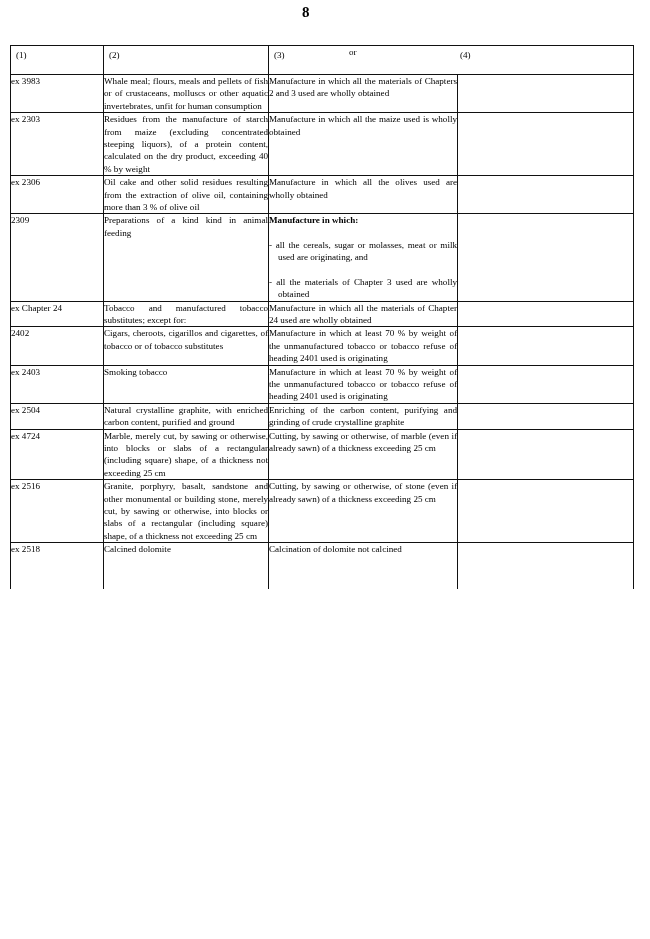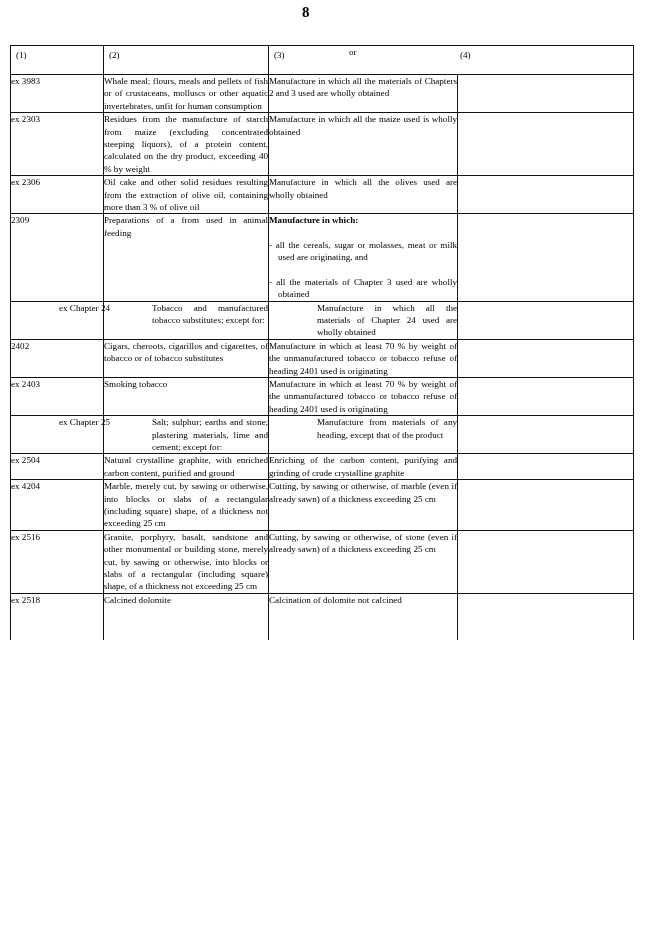--- a/index.html
+++ b/index.html
@@ -105,21 +105,20 @@
     display: block;
     padding-left: 9px;
     text-indent: -9px;
     text-align: justify;
   }
   .bullet-wrap { margin-top: 12px; }
 
   
   tr.group-start > td {
     border-top: 1.6px solid #000000;
-    padding-left: 48px;
   }
 
   
   tr.tail > td {
     border-bottom: none;
     height: 46px;
     margin-left: 8px;
   }
   .nowrapcell { white-space: nowrap; }
 </style>
@@ -172,21 +171,21 @@
 
         <tr>
           <td class="cell code">ex 2306</td>
           <td class="cell desc">Oil cake and other solid residues resulting from the extraction of olive oil, containing more than 3 % of olive oil</td>
           <td class="cell work">Manufacture in which all the olives used are wholly obtained</td>
           <td class="cell blank"></td>
         </tr>
 
         <tr>
           <td class="cell code">2309</td>
-          <td class="cell desc">Preparations of a from used in animal feeding</td>
+          <td class="cell desc">Preparations of a kind kind in animal feeding</td>
           <td class="cell work">
             <span class="para">Manufacture in which:</span>
             <span class="bullet bullet-wrap">- all the cereals, sugar or molasses, meat or milk used are  originating, and</span>
             <span class="bullet bullet-wrap">- all the materials of Chapter 3 used are wholly obtained</span>
           </td>
           <td class="cell blank"></td>
         </tr>
 
         <tr class="group-start">
           <td class="cell code">ex Chapter 24</td>
@@ -202,36 +201,30 @@
           <td class="cell blank"></td>
         </tr>
 
         <tr>
           <td class="cell code">ex 2403</td>
           <td class="cell desc">Smoking tobacco</td>
           <td class="cell work">Manufacture in which at least 70 % by weight of the unmanufactured tobacco or tobacco refuse of heading 2401 used is originating</td>
           <td class="cell blank"></td>
         </tr>
 
-        <tr class="group-start">
-          <td class="cell code">ex Chapter 25</td>
-          <td class="cell desc">Salt; sulphur; earths and stone; plastering materials, lime and cement; except for:</td>
-          <td class="cell work">Manufacture from materials of any heading, except that of the product</td>
-          <td class="cell blank"></td>
-        </tr>
 
         <tr>
           <td class="cell code">ex 2504</td>
           <td class="cell desc">Natural crystalline graphite, with enriched carbon content, purified and ground</td>
           <td class="cell work">Enriching of the carbon content, purifying and grinding of crude crystalline graphite</td>
           <td class="cell blank"></td>
         </tr>
 
         <tr>
-          <td class="cell code">ex 4204</td>
+          <td class="cell code">ex 4724</td>
           <td class="cell desc">Marble, merely cut, by sawing or otherwise, into blocks or slabs of a rectangular (including square) shape, of a thickness not exceeding 25 cm</td>
           <td class="cell work">Cutting, by sawing or otherwise, of marble (even if already sawn) of a thickness exceeding 25 cm</td>
           <td class="cell blank"></td>
         </tr>
 
         <tr>
           <td class="cell code">ex 2516</td>
           <td class="cell desc">Granite, porphyry, basalt, sandstone and other monumental or building stone, merely cut, by sawing or otherwise, into blocks or slabs of a rectangular (including square) shape, of a thickness not exceeding 25 cm</td>
           <td class="cell work">Cutting, by sawing or otherwise, of stone (even if already sawn) of a thickness exceeding 25 cm</td>
           <td class="cell blank"></td>

